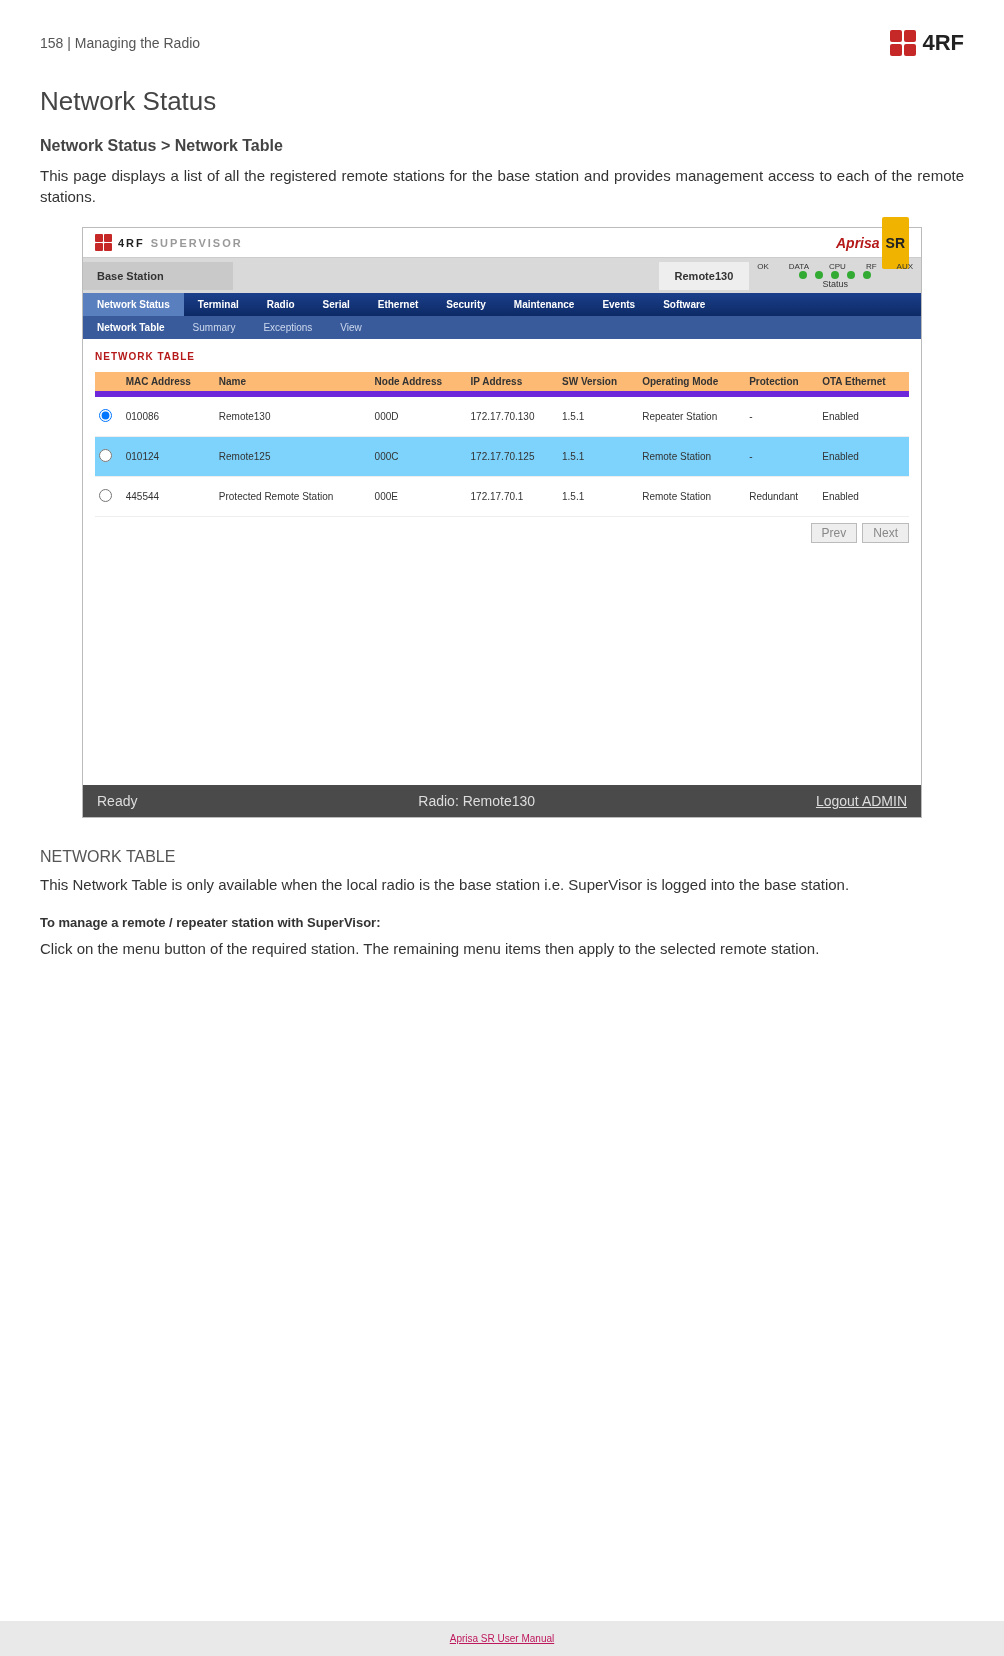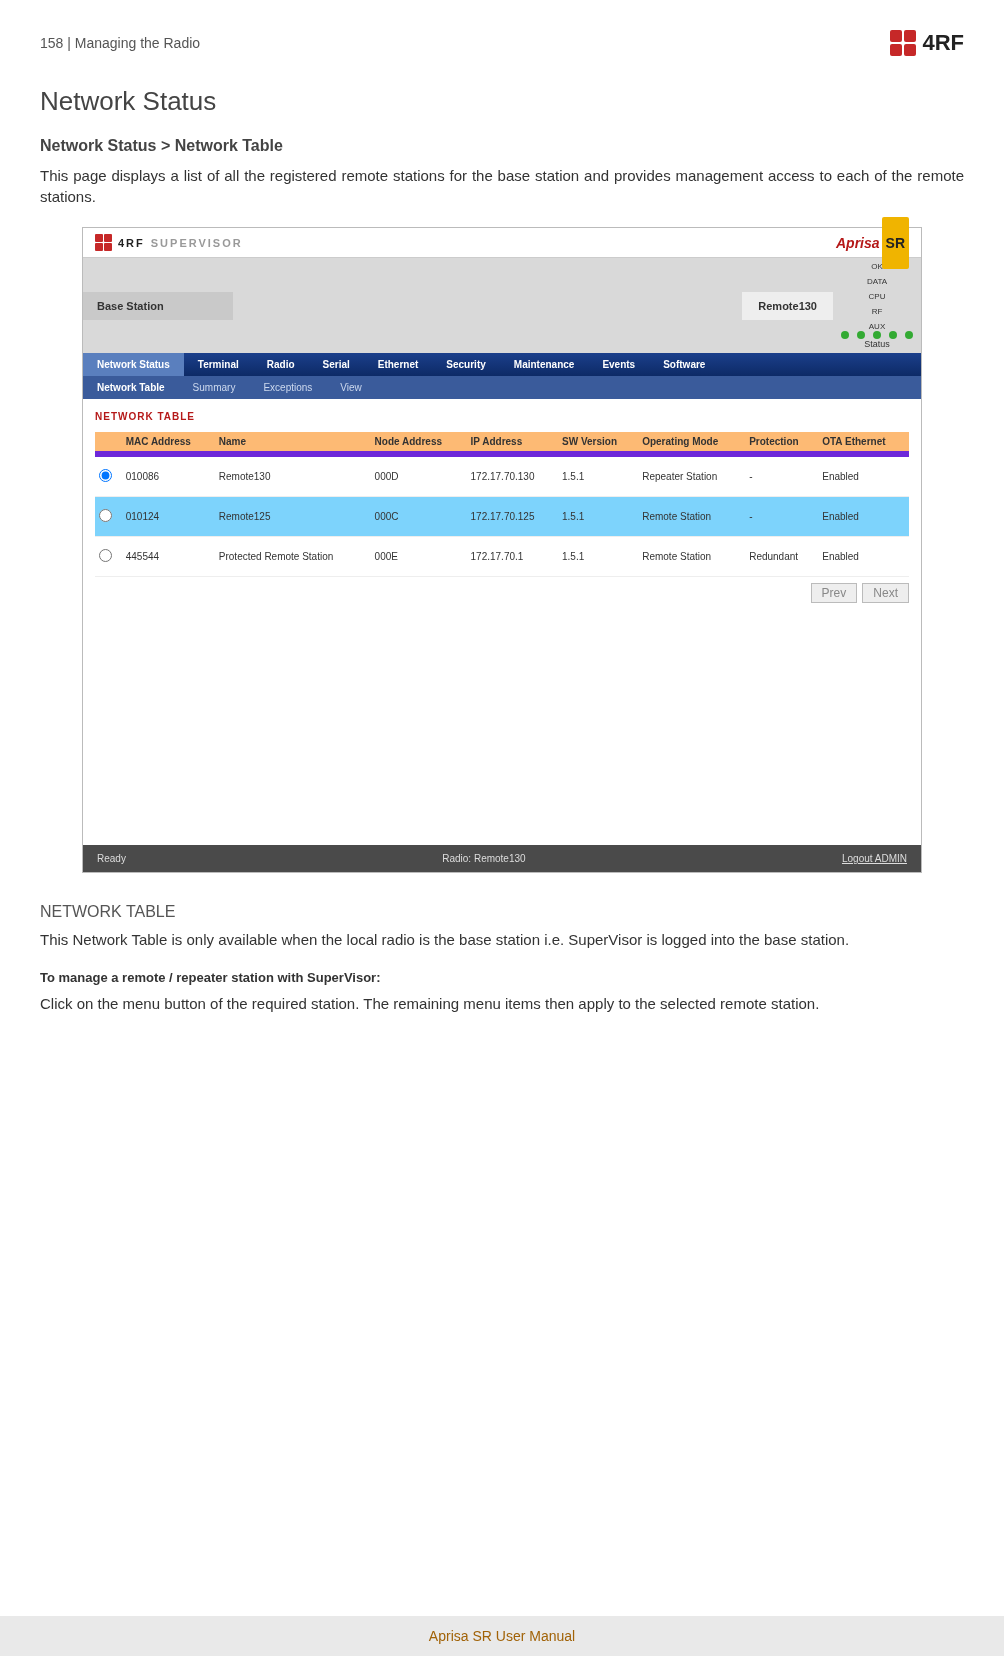--- a/index.html
+++ b/index.html
@@ -51,44 +51,44 @@
     .sv-aprisa { font-weight:bold; font-style:italic; color:#b51919; font-size:14px;}
     .sv-aprisa .sr{background:#f0b400;color:#222;font-style:normal;padding:18px 4px;border-radius:2px;margin-left:2px;font-size:14px;}
 
     .sv-topbar { display:flex; align-items:center; background:#d9d9d9;}
     .sv-basestation { background:#c9c9c9; padding:8px 14px; font-weight:bold; color:#333; width:150px;}
     .sv-spacer { flex:1;}
     .sv-remote { background:#eee; padding:8px 16px; font-weight:bold; color:#333;}
     .sv-status { padding:4px 8px; text-align:center; font-size:9px; color:#333;}
     .sv-leds { display:flex; gap:8px; justify-content:center;}
     .led { width:8px;height:8px;border-radius:50%;background:#3a3; display:inline-block;}
-    .sv-ledlabels{display:flex;gap:6px;font-size:8px;flex-direction:column;}
+    .sv-ledlabels{display:flex;gap:20px;font-size:8px;}
 
     .sv-menubar { background: linear-gradient(#1b3f8b,#0d2a66); color:#fff; display:flex; font-size:10px; font-weight:bold;}
     .sv-menubar .menu-item{ padding:6px 14px; }
     .sv-menubar .menu-item.active{background:#5a7fbe;}
     .sv-submenu { background:#3a5b9b; color:#cdd9ee; display:flex; font-size:10px;}
     .sv-submenu .sub-item{padding:6px 14px;}
     .sv-submenu .sub-item.active{color:#fff;font-weight:bold;}
 
     .sv-body { background:#fff; padding:12px;}
     .sv-panel-title { color:#b51919; font-weight:bold; font-size:10px; letter-spacing:1px;}
     .sv-table { width:100%; border-collapse:collapse; margin-top:10px; font-size:10px; color:#333;}
     .sv-table th { text-align:left; padding:4px 4px; font-weight:bold; color:#333; border-bottom:6px solid #6d28d9; background:#fdba74;}
     .sv-table td { padding:12px 4px; border-bottom:1px solid #eee;}
     .sv-table tr.alt td { background:#7dd3fc;}
     .sv-table td.radio-cell input{margin:0;}
     .sv-pagination { text-align:right; margin-top:6px;}
     .sv-pagination button{font-size:12px;padding:2px 10px;background:#eee;border:1px solid #bbb;color:#888;margin-left:2px;}
 
     .sv-filler { height:230px; background:#fff;}
-    .sv-footer { background:#4a4a4a; color:#ddd; display:flex; justify-content:space-between; align-items:center; padding:8px 14px; font-size:10px;}
+    .sv-footer { background:#4a4a4a; color:#ddd; display:flex; justify-content:space-between; align-items:center; padding:8px 14px; font-size:14px;}
     .sv-footer .logout{text-decoration:underline;}
 
-    .page-footer-bar { position:absolute; bottom:0; left:0; right:0; background:#e9e9e9; text-align:center; padding:12px 0; font-size:14px; color:#a16207;}
+    .page-footer-bar { position:absolute; bottom:0; left:0; right:0; background:#e9e9e9; text-align:center; padding:12px 0; font-size:10px; color:#be185d;text-decoration:underline;}
   </style>
 </head>
 <body>
 
 <div class="page-header">
   <span>158  |  Managing the Radio</span>
   <span class="logo-4rf">
     <span class="logo-sq">
         <span></span>
         <span></span>

